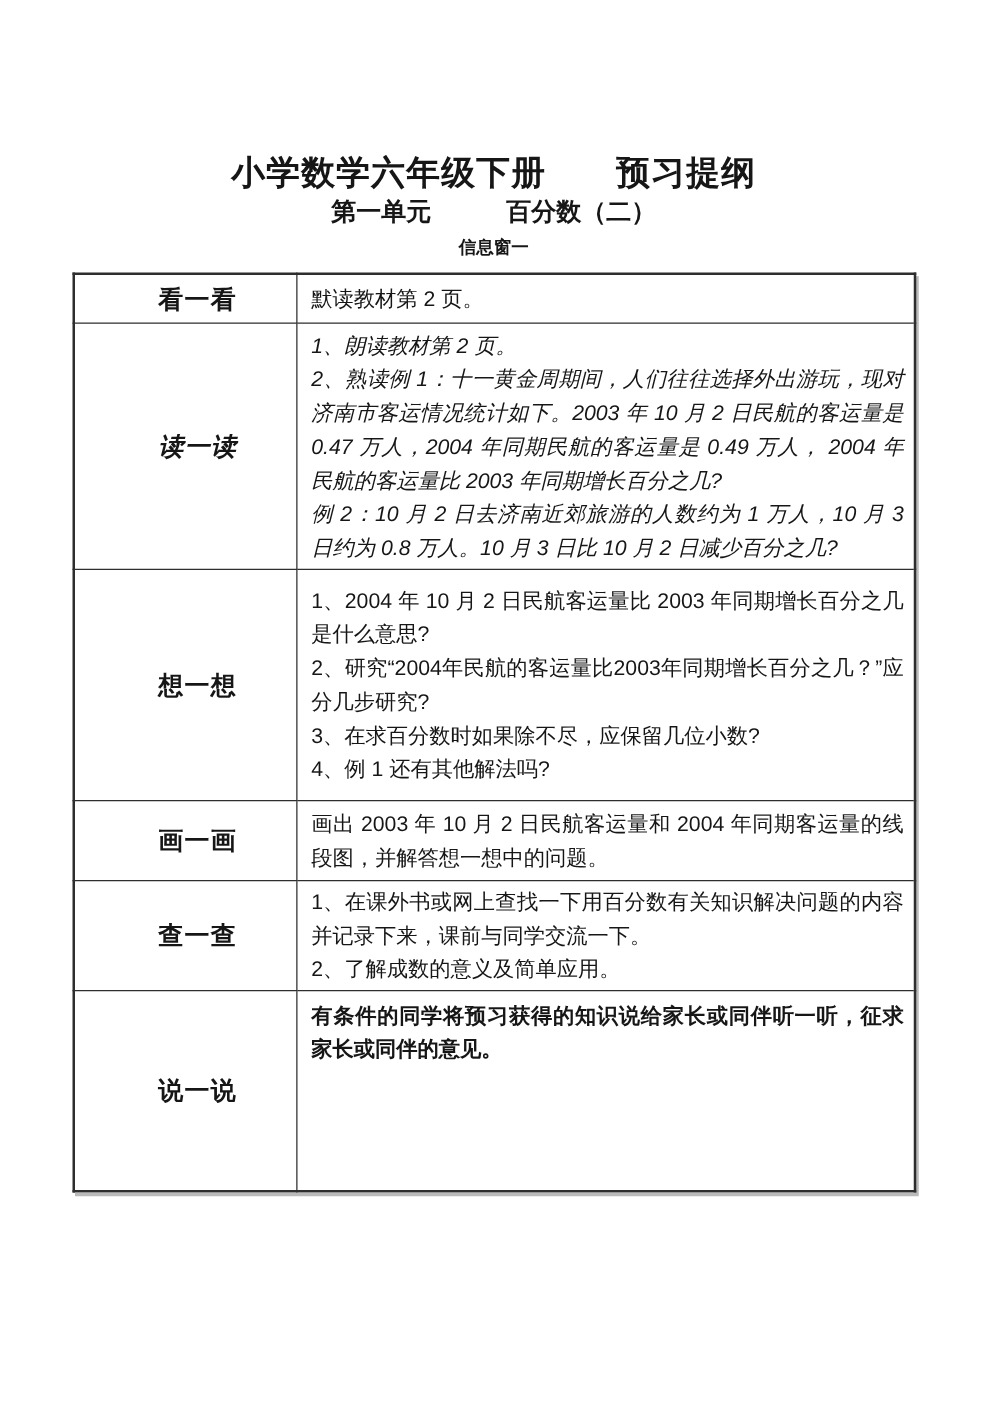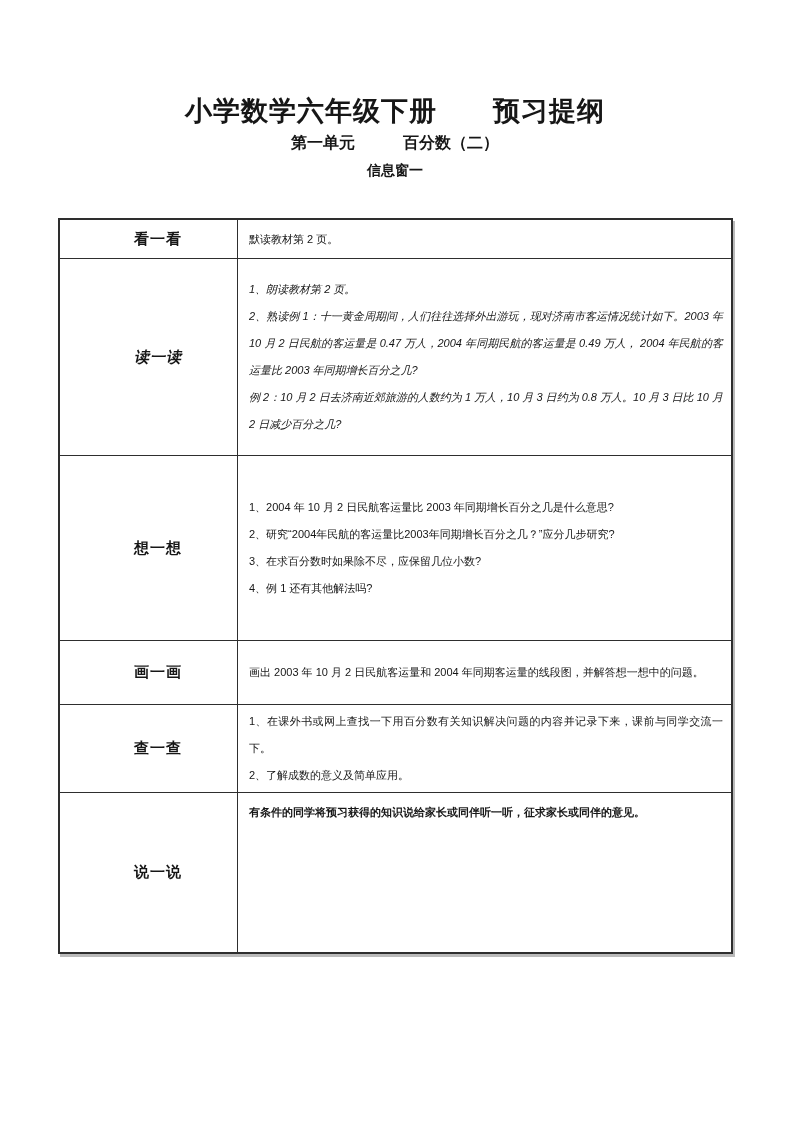--- a/index.html
+++ b/index.html
@@ -10,35 +10,35 @@
   body {
     width: 790px;
     height: 1122px;
     position: relative;
     font-family: "Liberation Sans", sans-serif;
     color: #161616;
     overflow: hidden;
   }
   .header {
     position: absolute;
-    top: 94px;
+    top: 121px;
     left: 0;
     width: 790px;
     text-align: center;
   }
   .doc-title {
     font-size: 27px;
     font-weight: bold;
     line-height: 34px;
     margin: 0;
     letter-spacing: 1px;
     white-space: pre;
   }
   .doc-subtitle {
-    font-size: 16px;
+    font-size: 20px;
     font-weight: bold;
     line-height: 26px;
     margin: 2px 0 0 0;
     white-space: pre;
   }
   .doc-subtitle2 {
     font-size: 14px;
     font-weight: bold;
     line-height: 24px;
     margin: 2px 0 0 0;
@@ -55,29 +55,29 @@
   table.prep-table, table.prep-table td {
     border: 1px solid #2e2e2e;
   }
   table.prep-table {
     border-width: 2px;
   }
   td.label-cell {
     width: 156px;
     text-align: center;
     vertical-align: middle;
-    font-size: 15px;
+    font-size: 20px;
     font-weight: bold;
     letter-spacing: 1px;
     padding-left: 20px;
   }
   td.content-cell {
     vertical-align: middle;
     padding: 3px 8px 3px 11px;
-    font-size: 11px;
+    font-size: 17px;
     line-height: 27px;
     text-align: justify;
   }
   .para { margin: 0; }
   
   tr:nth-child(1) td { height: 32px; }
   tr:nth-child(2) td { height: 190px; font-style: italic; }
   tr:nth-child(3) td { height: 178px; margin-left: 20px; }
   tr:nth-child(4) td { height: 57px; }
   tr:nth-child(5) td { height: 65px; }

